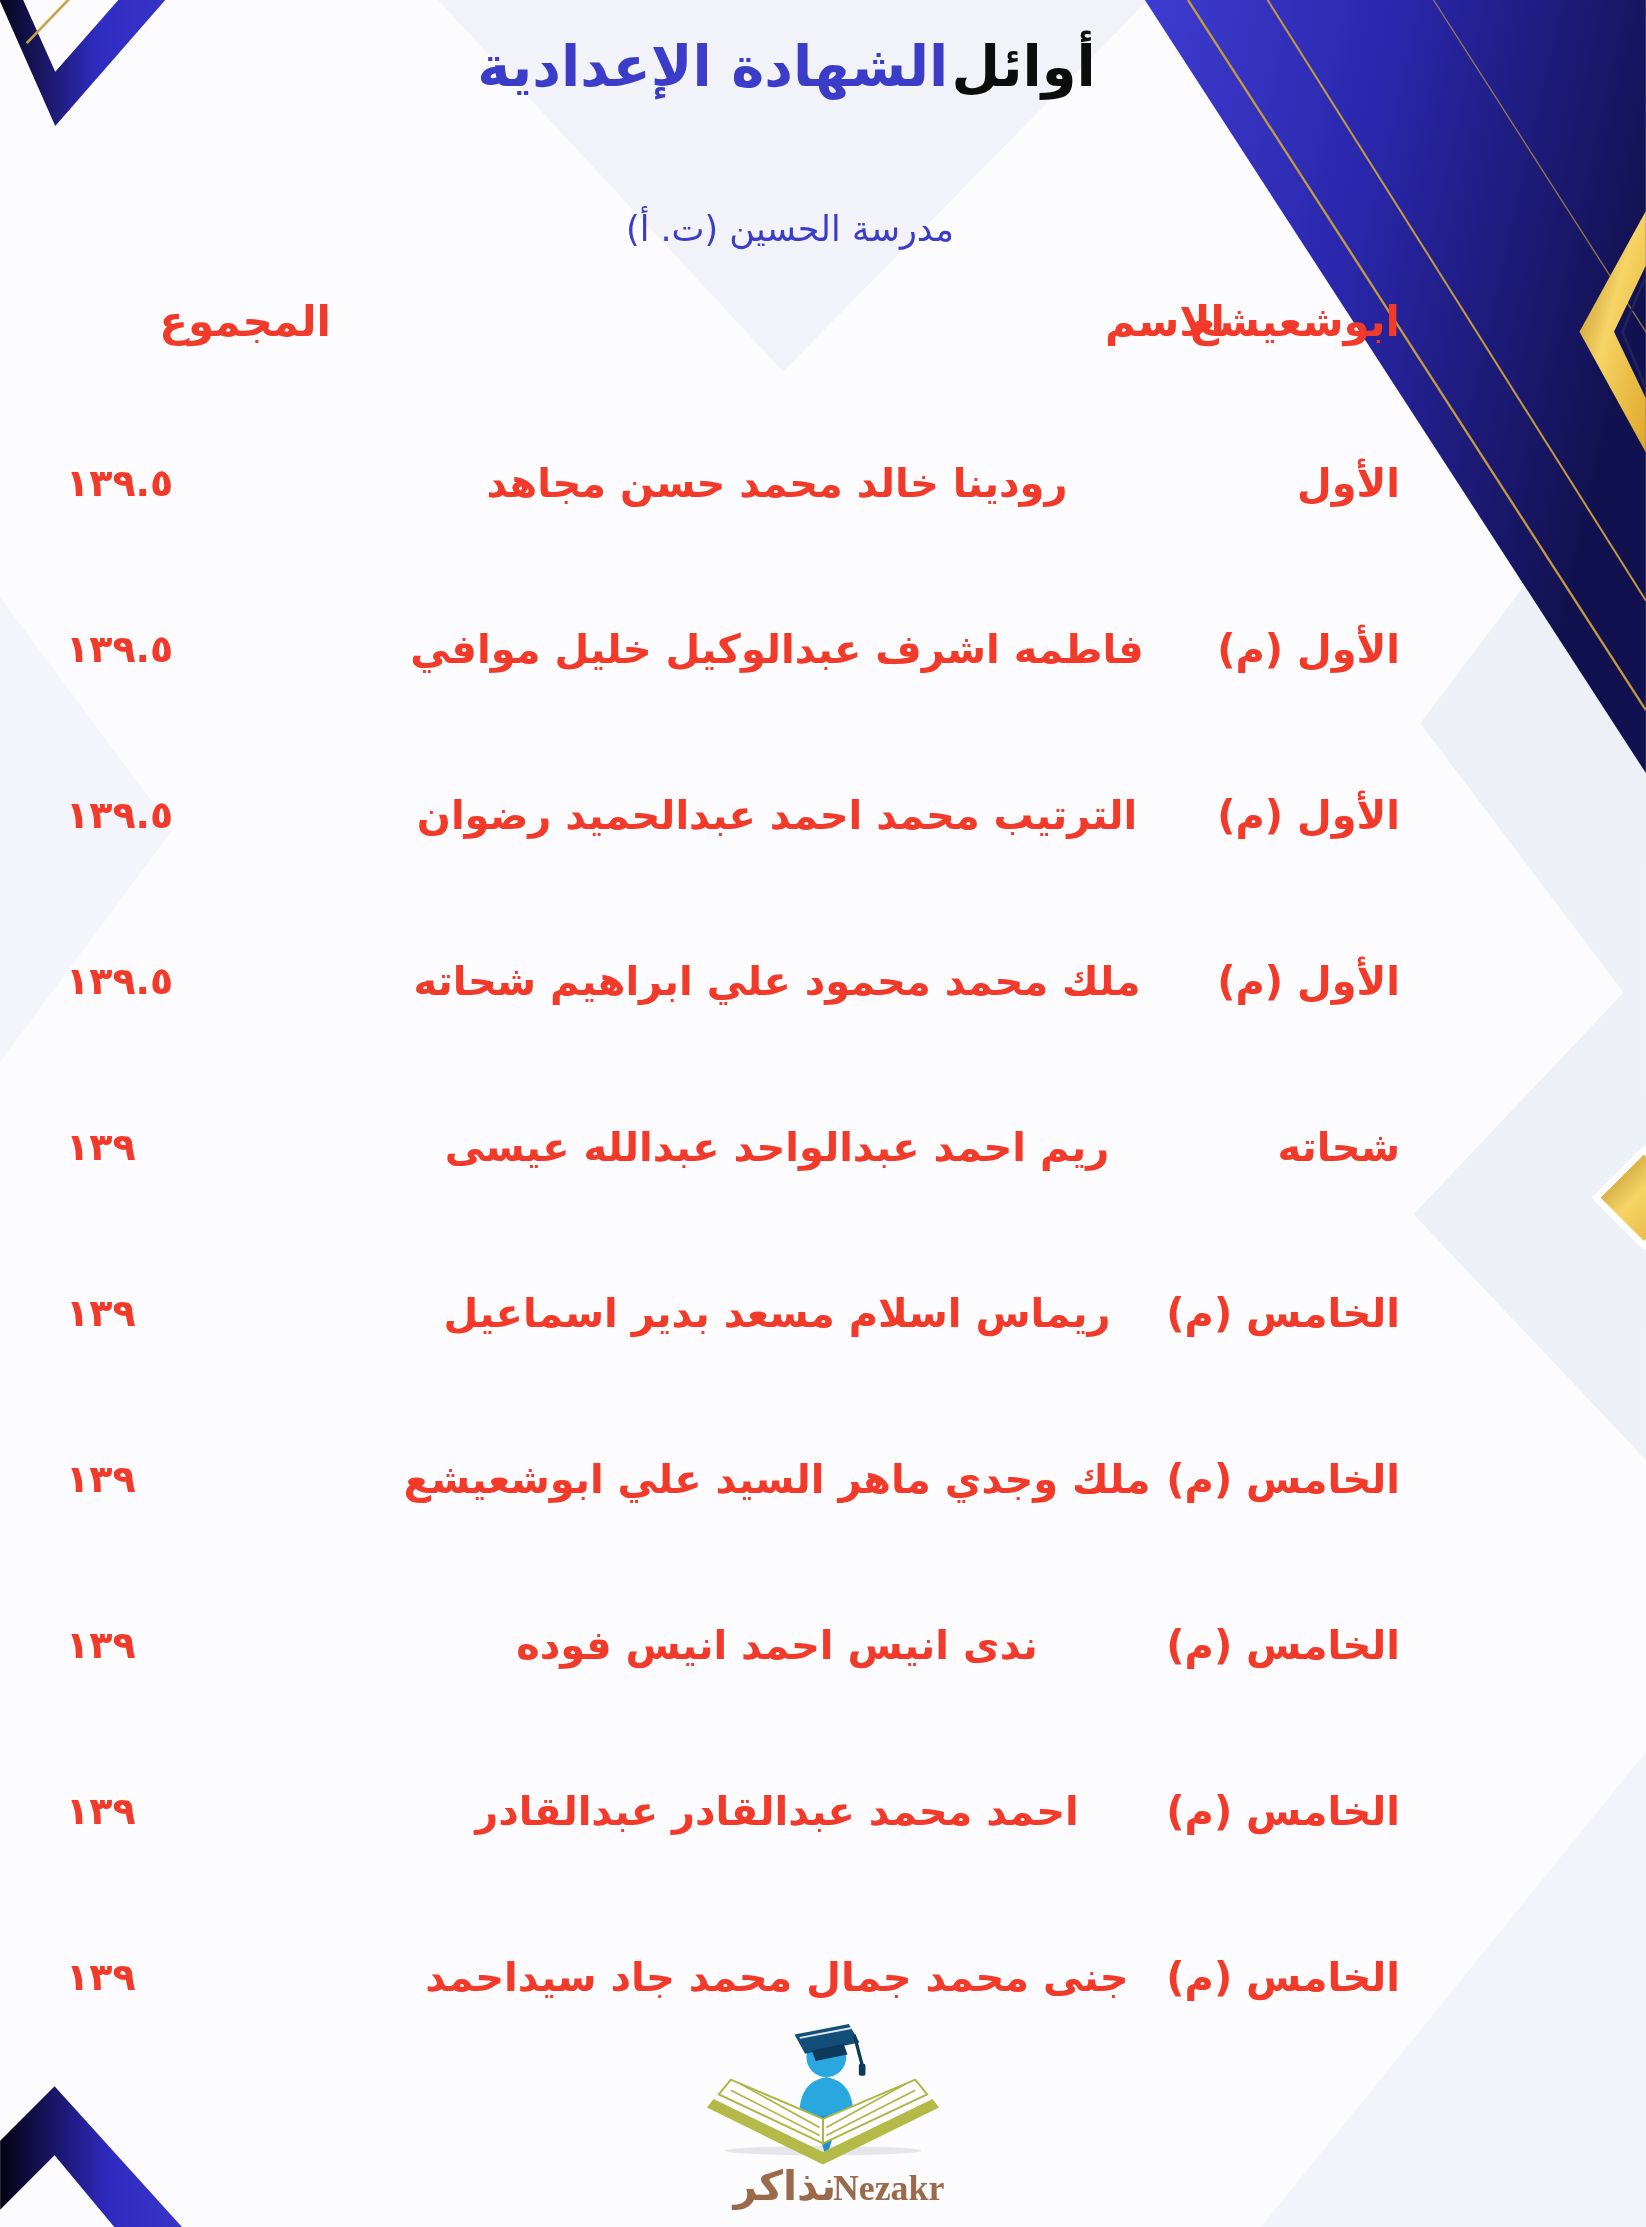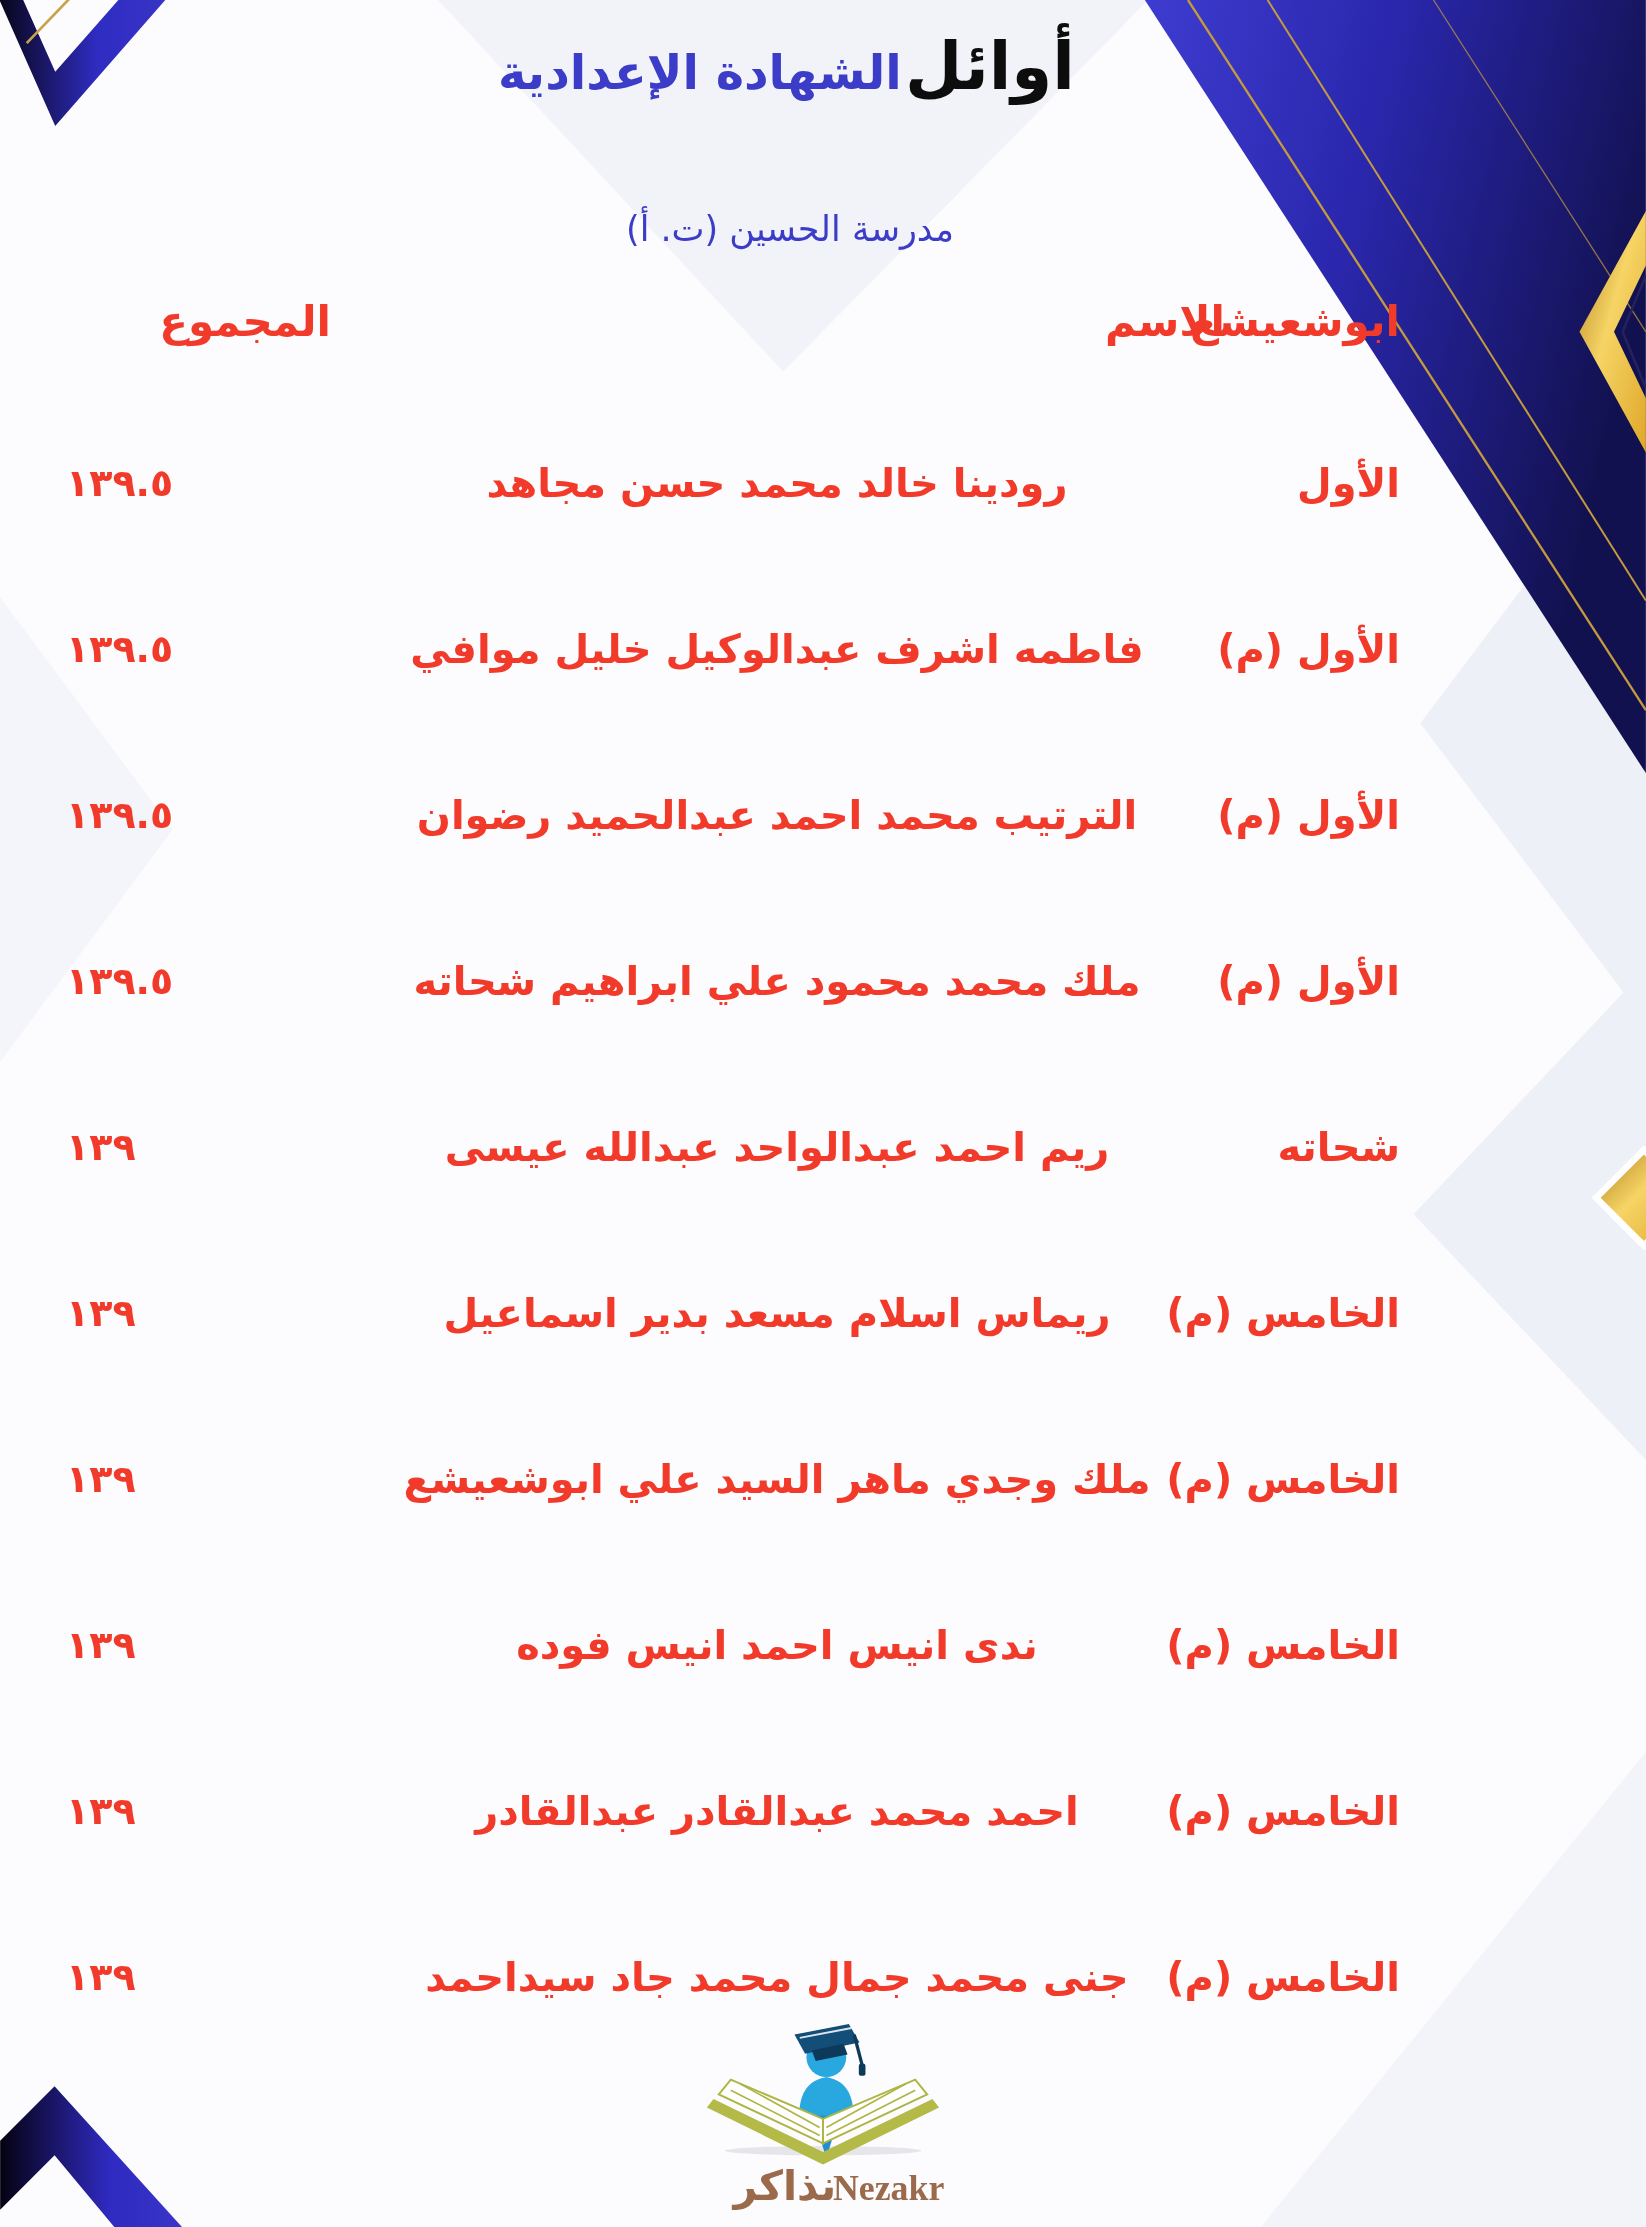--- a/index.html
+++ b/index.html
@@ -10,22 +10,22 @@
     overflow:hidden;
     font-family:"DejaVu Sans", sans-serif;
   }
   .decor{position:absolute;inset:0;width:1646px;height:2227px;z-index:0;}
   .content{position:absolute;inset:0;z-index:1;}
 
   .title{
     position:absolute;top:4px;left:0;width:1573px;
     text-align:center;direction:rtl;line-height:126px;white-space:nowrap;
   }
-  .title .t-black{font-size:66px;font-weight:bold;color:#0d0d0d;letter-spacing:0.7px;}
-  .title .t-blue{font-size:48px;font-weight:bold;color:#3b3cc7;}
+  .title .t-black{font-size:56px;font-weight:bold;color:#0d0d0d;letter-spacing:0.7px;}
+  .title .t-blue{font-size:56px;font-weight:bold;color:#3b3cc7;}
 
   .subtitle{
     position:absolute;top:196px;left:0;width:1580px;
     text-align:center;direction:rtl;
     font-size:35px;font-weight:normal;color:#3b3cc7;line-height:66px;
   }
 
   .hdr{position:absolute;top:282px;height:80px;line-height:80px;
        font-size:42px;font-weight:bold;color:#f23a2b;direction:rtl;}
   .hdr.rank {left:1148px;width:252px;text-align:right;}

